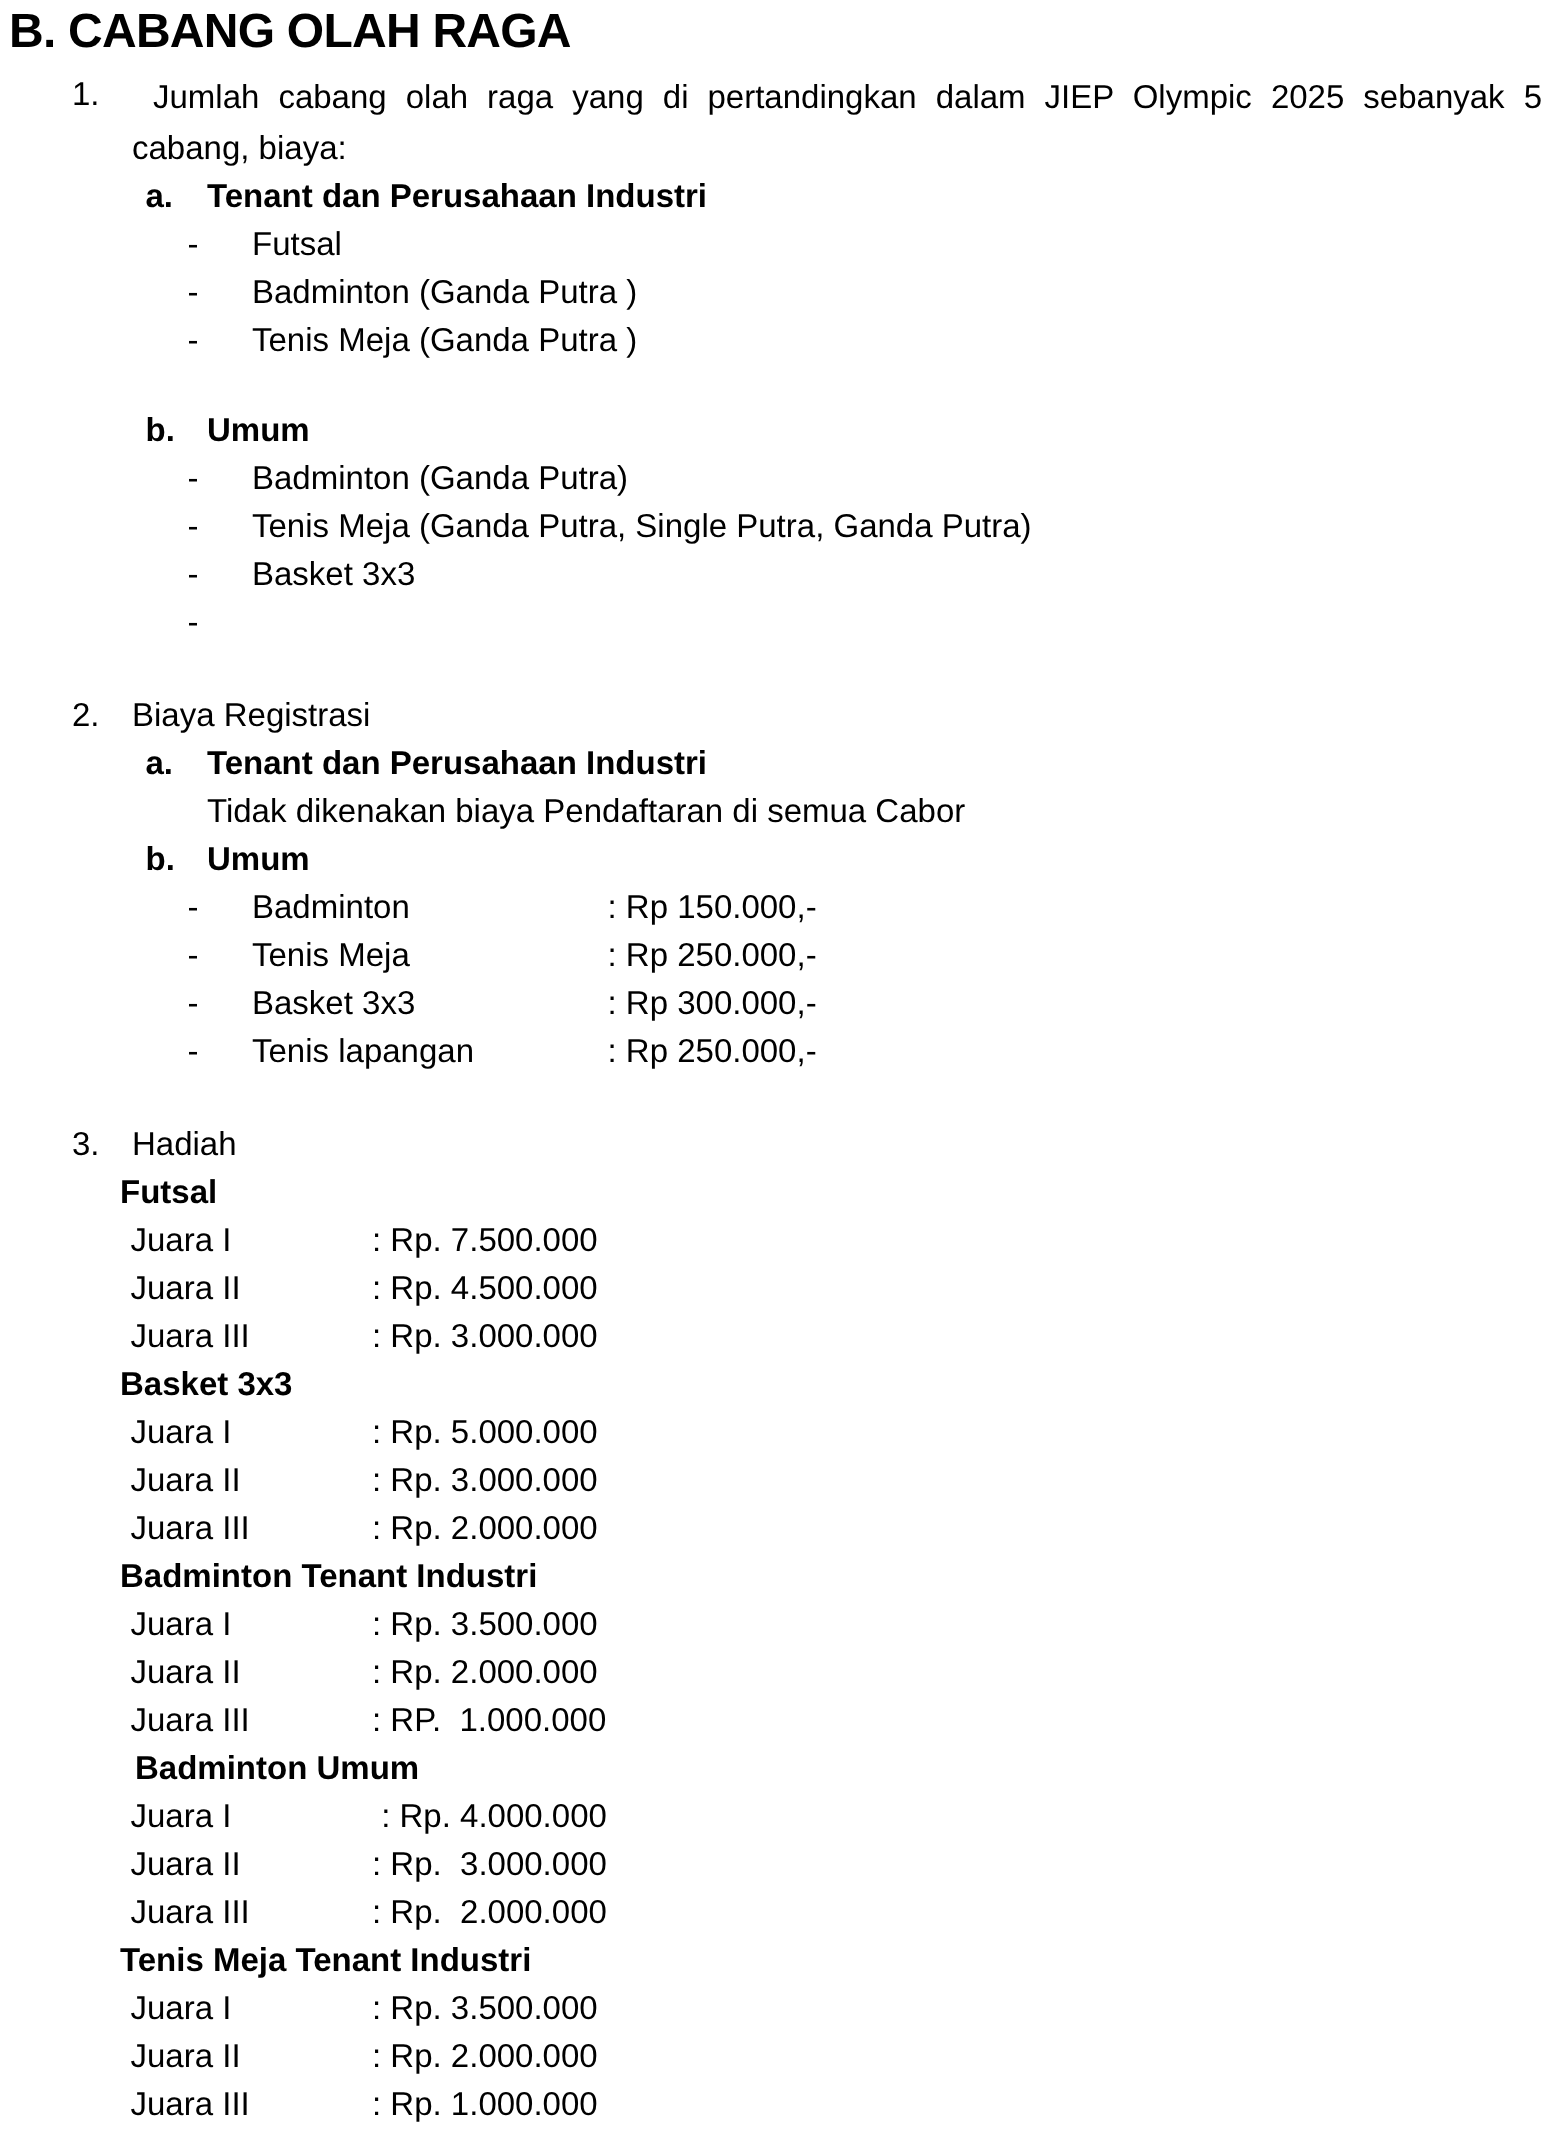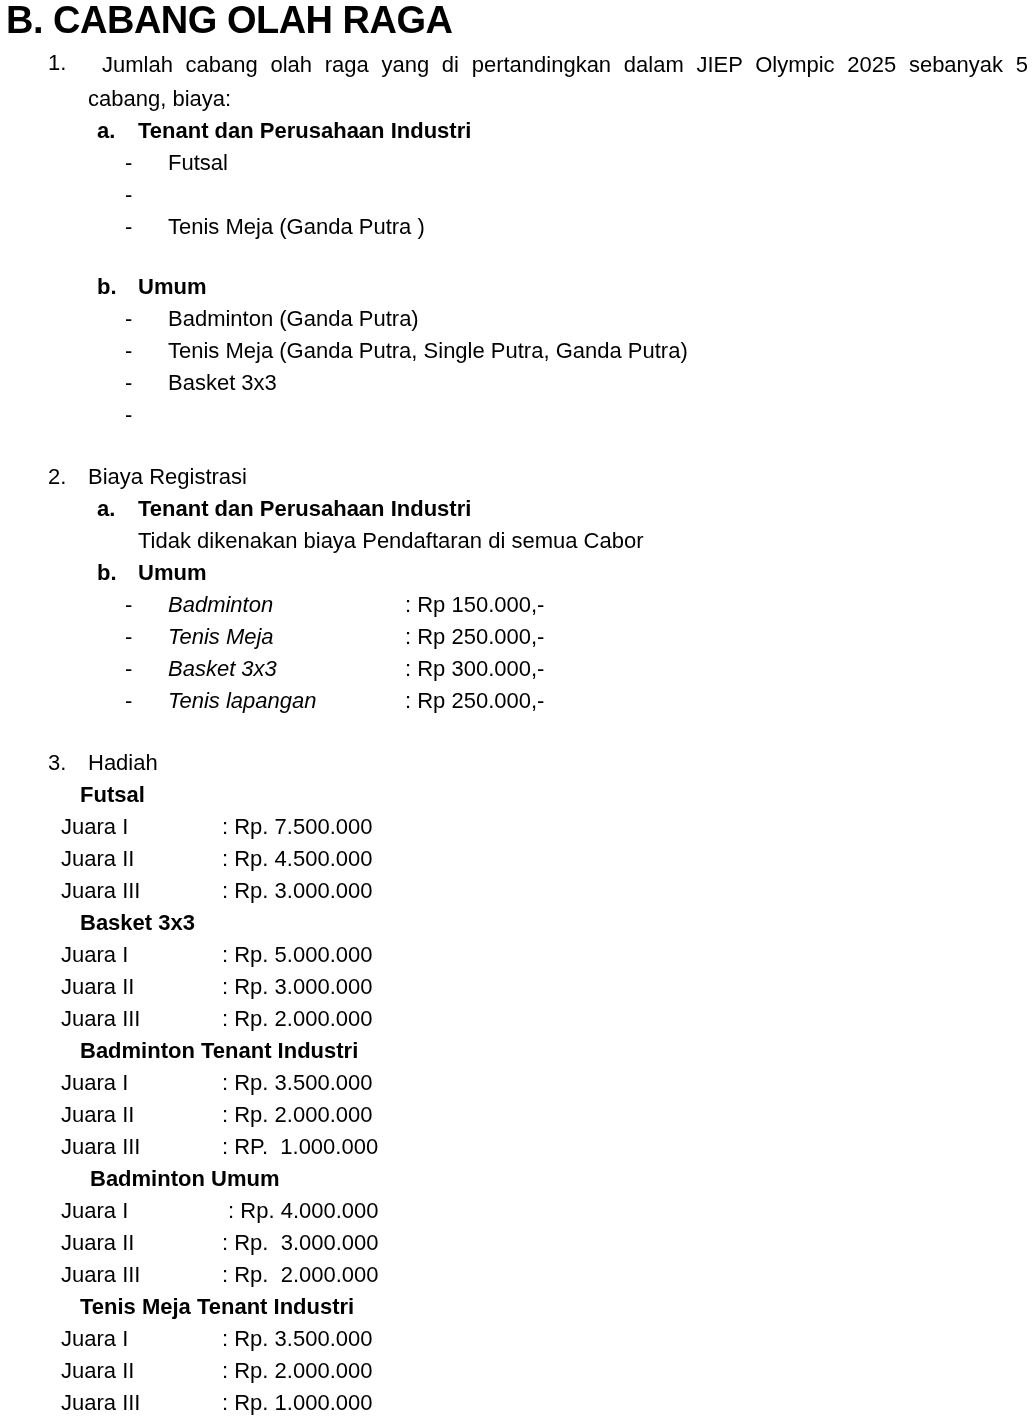--- a/index.html
+++ b/index.html
@@ -8,44 +8,44 @@
     width:1036px; height:1426px;
     color:#000;
     font-family:"Liberation Sans", sans-serif;
     font-size:22px;
     overflow:hidden;
   }
   .page { padding-top:5px; width:1036px; }
   .doc-heading {
     margin-left:6px;
     font-weight:bold;
-    font-size:38px;
+    font-size:32px;
     line-height:30px;
     letter-spacing:-0.5px;
   }
   .row { display:flex; line-height:32px; align-items:flex-start; }
   .marker { flex:0 0 auto; }
   .marker.num    { margin-left:48px;  width:40px; }
   .marker.letter { margin-left:97px;  width:41px; font-weight:bold; }
   .marker.dash   { margin-left:125px; width:43px; }
   .bold { font-weight:bold; }
   .sec1 { margin-top:12px; }
   .gap-above   { margin-top:28px; }
   .sec2 { margin-top:30px; }
   .sec3 { margin-top:30px; }
   .intro { width:940px; }
   .intro-line1 { line-height:36px; text-align:justify; text-align-last:justify;margin-left:14px; }
   .intro-line2 { line-height:32px; }
   .note-line { margin-left:138px; line-height:32px; }
-  .fee-name { width:237px; flex:0 0 auto;font-style:italic; }
+  .fee-name { width:237px; flex:0 0 auto; }
   .val { white-space:pre;text-align:center; }
   .group-title { margin-left:80px; font-weight:bold; line-height:32px; }
   .group-title.indent-more { margin-left:90px; }
   .prize-row { display:flex; line-height:32px; }
-  .prize-label { margin-left:61px; width:161px; flex:0 0 auto; }
+  .prize-label { margin-left:87px; width:161px; flex:0 0 auto; }
 </style>
 </head>
 <body>
 
 <div class="page">
 
   <div class="doc-heading">B. CABANG OLAH RAGA</div>
 
   <section class="sec1">
     <div class="row">
@@ -59,20 +59,21 @@
     <div class="row">
       <span class="marker letter">a.</span>
       <span class="bold">Tenant dan Perusahaan Industri</span>
     </div>
     <div class="row">
       <span class="marker dash">-</span>
       <span>Futsal</span>
     </div>
     <div class="row">
       <span class="marker dash">-</span>
+      <span>Badminton (Ganda Putra )</span>
     </div>
     <div class="row">
       <span class="marker dash">-</span>
       <span>Tenis Meja (Ganda Putra )</span>
     </div>
 
     <div class="row gap-above">
       <span class="marker letter">b.</span>
       <span class="bold">Umum</span>
     </div>

